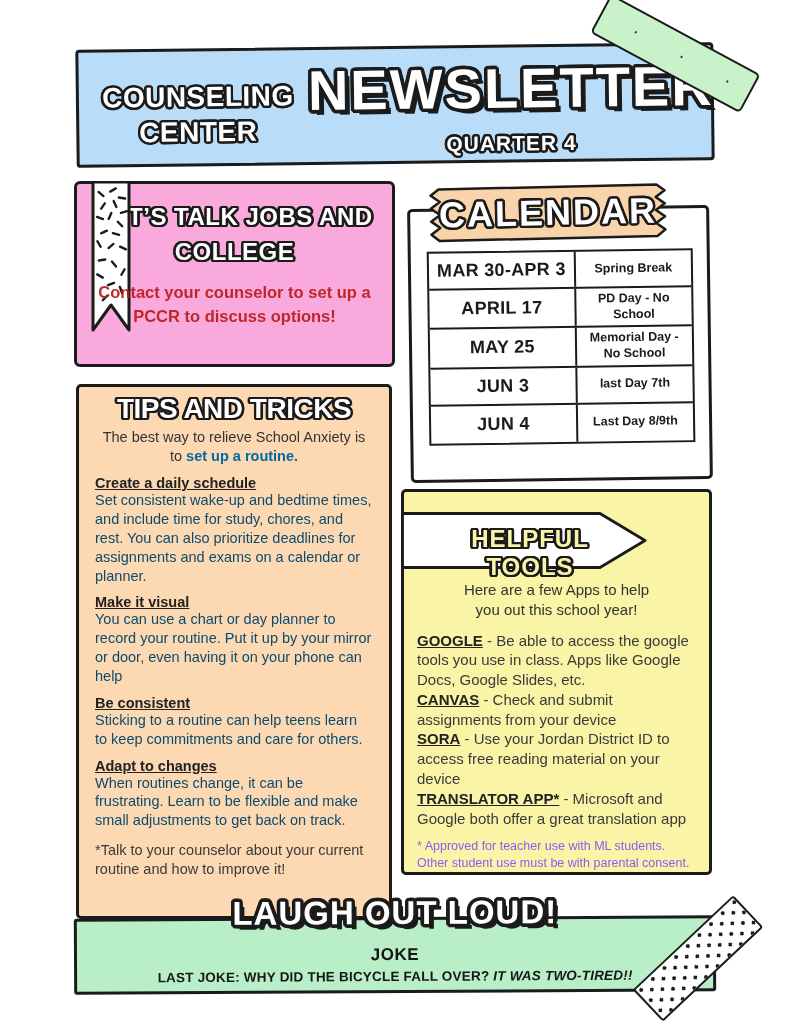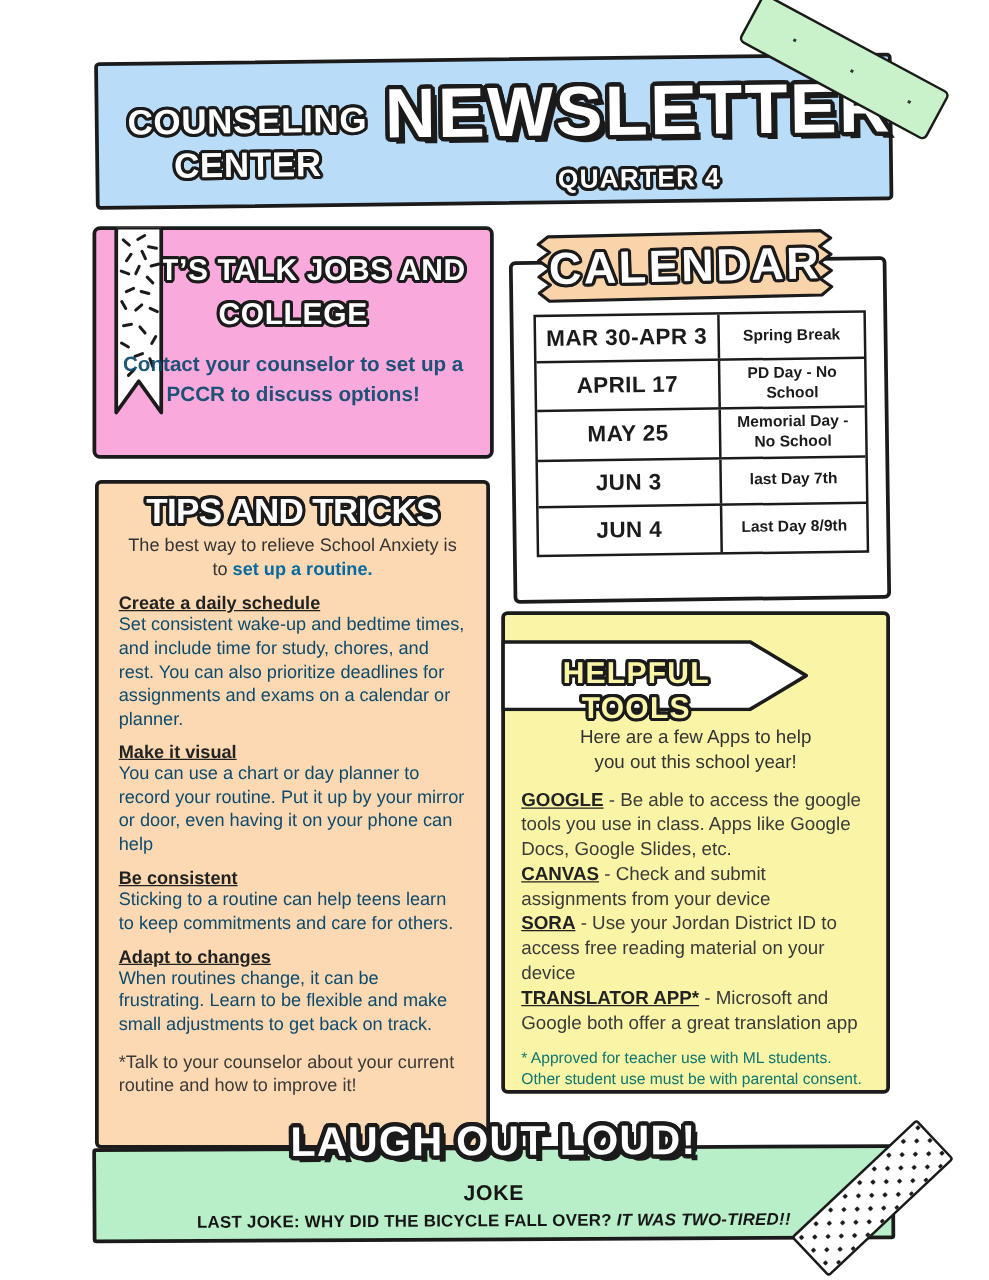--- a/index.html
+++ b/index.html
@@ -35,21 +35,21 @@
   .tape-green{position:absolute;left:512px;top:-14px;width:170px;height:44px;background:var(--green-tape);
     border:2.5px solid var(--ink);border-radius:5px;transform:rotate(29deg);
     background-image:radial-gradient(circle,rgba(20,20,20,.85) 1.2px,transparent 1.5px);
     background-size:52px 26px;background-position:12px 7px;}
 
   
   .pink-box{position:absolute;left:74px;top:181px;width:321px;height:186px;background:var(--pink);
     border:3.5px solid var(--ink);border-radius:6px;}
   .ribbon{position:absolute;left:14px;top:-2px;width:40px;height:152px;}
   .pink-title{margin-top:16px;text-align:center;font-size:24px;line-height:1.45;letter-spacing:.5px;}
-  .pink-body{margin:10px auto 0;width:280px;text-align:center;color:#0c4a6e;font-weight:bold;font-size:16.5px;line-height:1.5;opacity:.92;}
+  .pink-body{margin:10px auto 0;width:280px;text-align:center;color:#b91c1c;font-weight:bold;font-size:16.5px;line-height:1.5;opacity:.92;}
 
   
   .cal-box{position:absolute;left:409px;top:207px;width:302px;height:274px;background:#fff;
     border:3.5px solid var(--ink);border-radius:5px;transform:rotate(-0.8deg);}
   .cal-table{position:absolute;left:16px;top:40px;width:266px;border:2.5px solid var(--ink);}
   .cal-row{display:grid;grid-template-columns:56% 44%;min-height:37px;border-bottom:2.5px solid var(--ink);}
   .cal-row:last-child{border-bottom:none;}
   .cal-date{display:flex;align-items:center;justify-content:center;border-right:2.5px solid var(--ink);
     font-weight:bold;font-size:18px;color:var(--ink);padding:2px 2px;letter-spacing:.3px;}
   .cal-event{display:flex;align-items:center;justify-content:center;text-align:center;
@@ -66,27 +66,27 @@
   .tips-intro b{color:#0369a1;}
   .tip-head{font-size:14.5px;font-weight:bold;text-decoration:underline;margin-top:9px;color:#222;}
   .tip-body{font-size:14.5px;line-height:1.3;color:#0c4a6e;}
   .tips-note{font-size:14.5px;line-height:1.3;margin-top:11px;color:#3a3a3a;}
 
   
   .tools-box{position:absolute;left:401px;top:489px;width:311px;height:386px;background:var(--yellow);
     border:3.5px solid var(--ink);border-radius:5px;color:#2b2b2b;}
   .arrow-banner{position:absolute;left:-3px;top:20px;width:246px;height:57px;}
   .arrow-banner svg{position:absolute;left:0;top:0;}
-  .arrow-label{position:absolute;left:8px;top:13px;width:200px;text-align:center;font-size:24px;letter-spacing:1px;}
+  .arrow-label{position:absolute;left:29px;top:13px;width:200px;text-align:center;font-size:24px;letter-spacing:1px;}
   .tools-intro{margin-top:88px;text-align:center;font-size:15px;line-height:1.35;color:#333;}
   .tools-intro span{display:block;}
   .tools-list{padding:10px 13px 0;}
   .tool-item{font-size:15px;line-height:1.32;color:#3a3a3a;}
   .tool-name{font-weight:bold;text-decoration:underline;color:#222;}
-  .tools-note{padding:10px 13px 0;font-size:12.5px;line-height:1.35;color:#0f766e;}
+  .tools-note{padding:10px 13px 0;font-size:12.5px;line-height:1.35;color:#8b5cf6;}
 
   
   .joke-banner{position:absolute;left:74px;top:917px;width:642px;height:76px;background:var(--green);
     border:3.5px solid var(--ink);border-radius:3px;transform:rotate(-0.3deg);}
   .joke-title{position:absolute;left:0;top:-26px;width:100%;text-align:center;font-size:33px;letter-spacing:1px;}
   .joke-label{margin-top:25px;text-align:center;font-size:17px;font-weight:bold;color:#161616;letter-spacing:.5px;}
   .joke-line{margin-top:4px;text-align:center;font-size:13.5px;font-weight:bold;color:#161616;letter-spacing:.2px;}
   .tape-dots{position:absolute;left:552px;top:18px;width:138px;height:44px;background:#fff;
     border:2px solid var(--ink);border-radius:3px;transform:rotate(-43deg);
     background-image:radial-gradient(circle,#1b1b1b 1.6px,transparent 1.9px),radial-gradient(circle,#1b1b1b 1.6px,transparent 1.9px);

